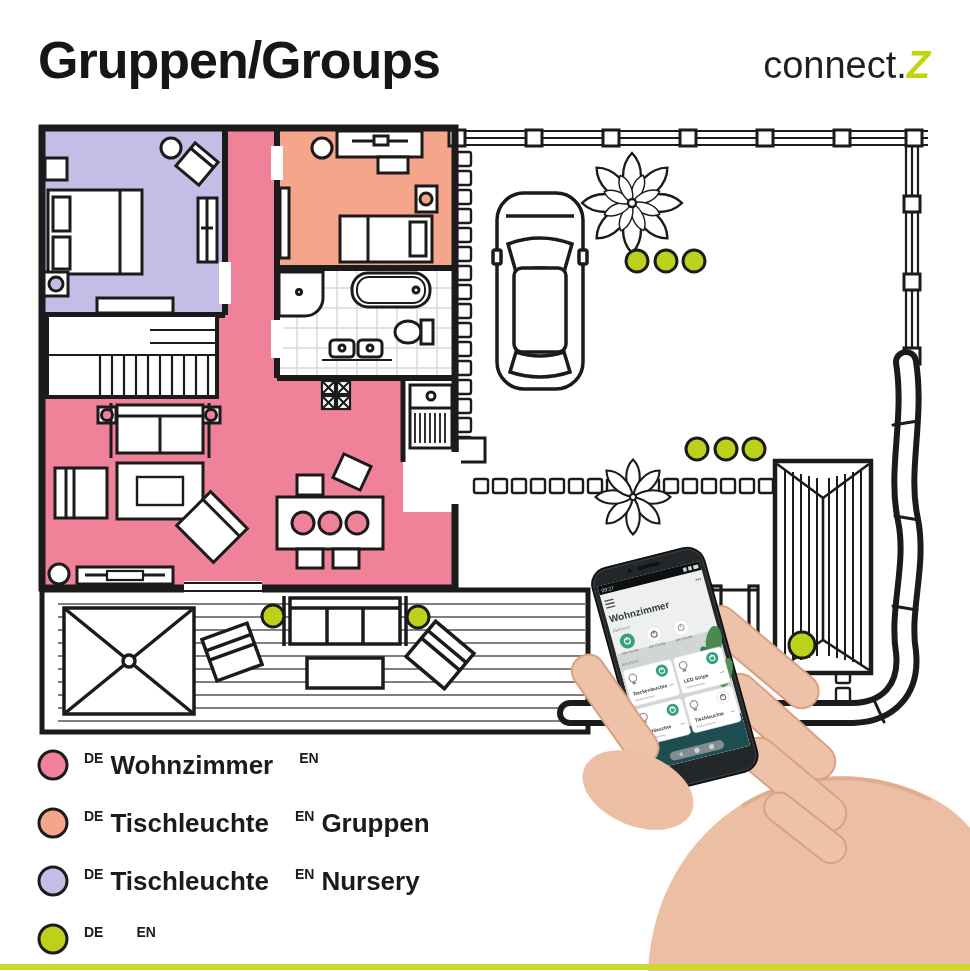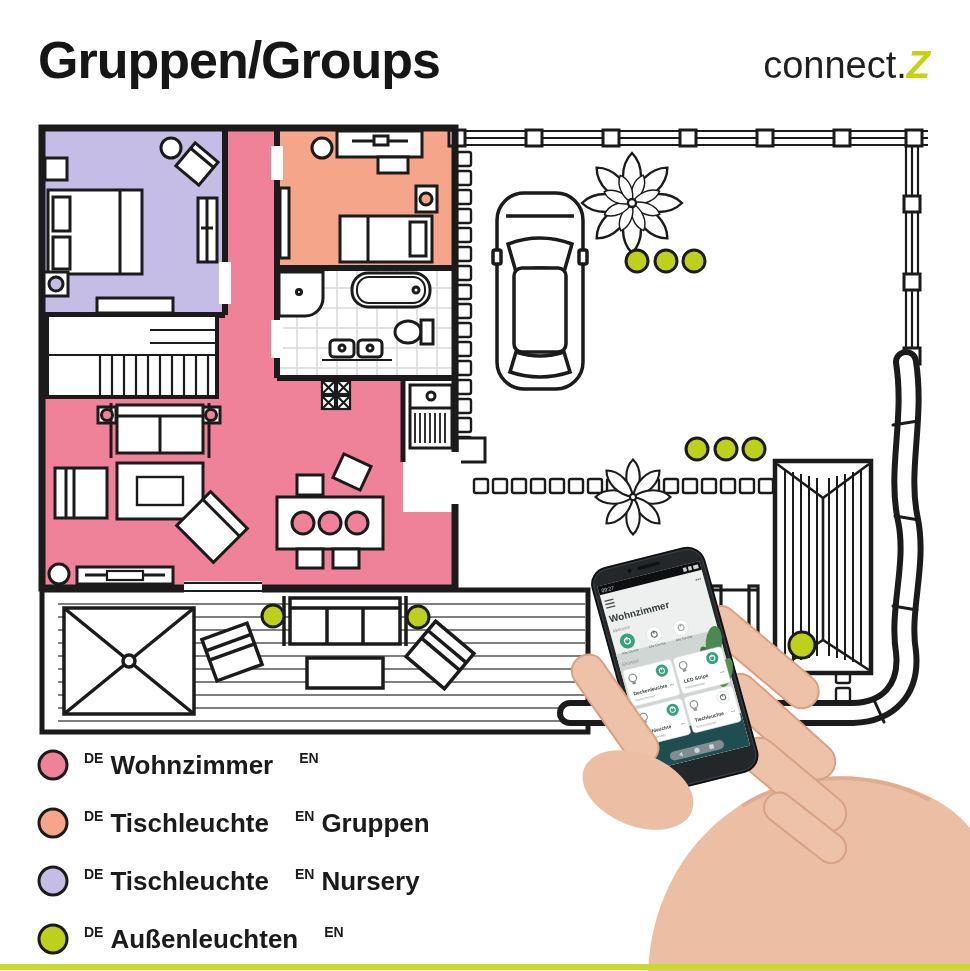--- a/index.html
+++ b/index.html
@@ -616,21 +616,20 @@
       <span class="lang">DE</span>
       <span class="rname">Tischleuchte</span>
       <span class="lang second">EN</span>
       <span class="rname">Nursery</span>
     </div>
     <div class="lrow">
       <svg width="34" height="34">
           <circle cx="17" cy="17" r="14" stroke="#1b1b1b" stroke-width="3" fill="#bdd01c"></circle>
         </svg>
       <span class="lang">DE</span>
-      <span class="rname">Außenleuchten</span>
       <span class="lang second">EN</span>
     </div>
   </div>
 
   <svg id="bottombar" width="970" height="8">
     <rect x="0" y="1" width="970" height="6" fill="#c9d92e"></rect>
   </svg>
 </div>
 
 </body></html>

